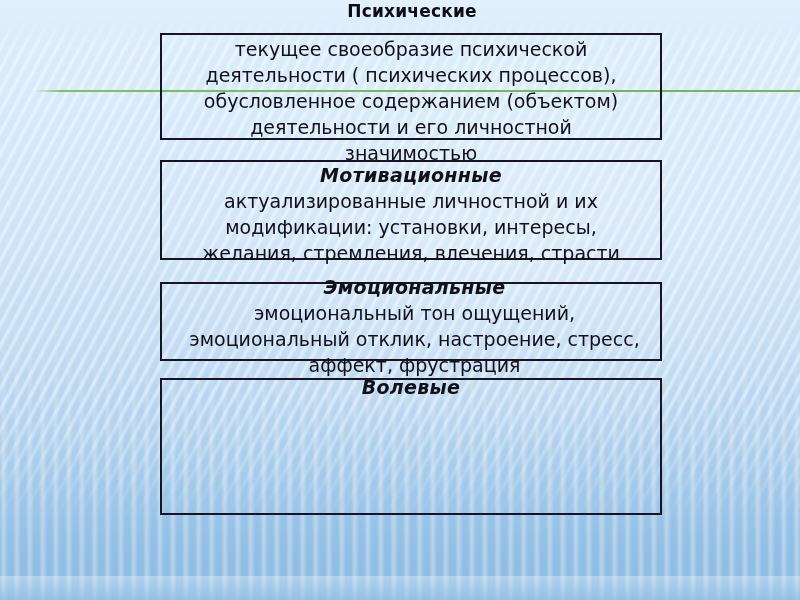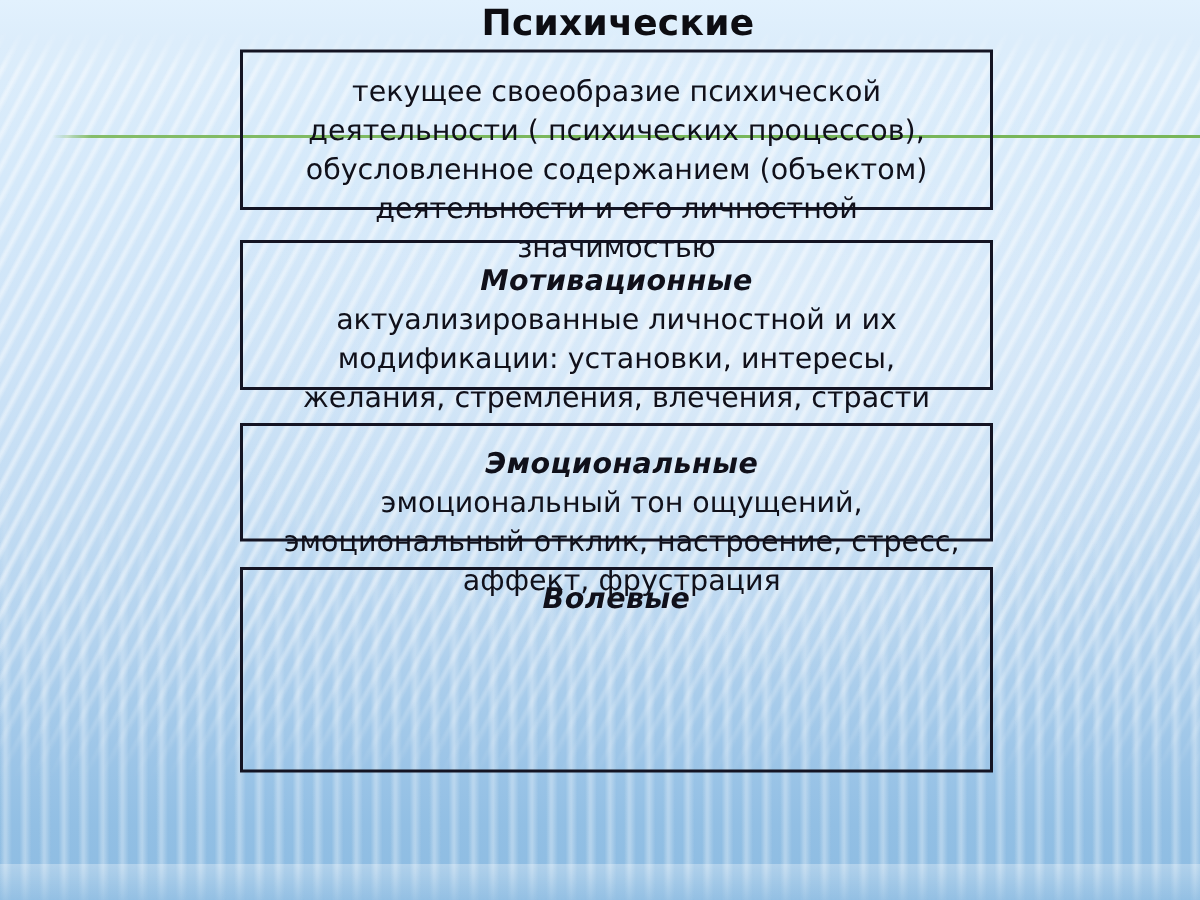--- a/index.html
+++ b/index.html
@@ -110,21 +110,21 @@
     pointer-events: none;
   }
 
   
   .slide-title {
     position: absolute;
     left: 160px;
     top: 1px;
     width: 504px;
     text-align: center;
-    font-size: 24px;
+    font-size: 17px;
     font-weight: bold;
     color: #0d0d12;
     letter-spacing: 0.2px;
     white-space: nowrap;
   }
 
   
   .box {
     position: absolute;
     left: 160px;
@@ -137,39 +137,38 @@
     position: absolute;
     left: 160px;
     width: 502px;
     box-sizing: border-box;
     padding: 0 8px;
     text-align: center;
     color: #10101a;
     font-size: 19px;
     line-height: 26px;
     white-space: pre-line;
-    margin-top: 12px;
   }
   .box-head {
     font-weight: bold;
     font-size: 19px;
     line-height: 26px;
     letter-spacing: 0.3px;
     font-style: italic;
   }
 
   
   #box-1      { top: 33px;  height: 107px; }
   #box-1-text { top: 36px; }
 
   #box-2      { top: 160px; height: 100px; }
   #box-2-text { top: 162px; }
 
   #box-3      { top: 282px; height: 79px;  }
-  #box-3-text { top: 284px; padding-left: 15px; }
+  #box-3-text { top: 274px; padding-left: 15px; }
 
   #box-4      { top: 378px; height: 137px; }
   #box-4-text { top: 374px; }
 </style>
 </head>
 <body>
 
 <div id="slide">
 
   <div class="tex-diag"></div>

